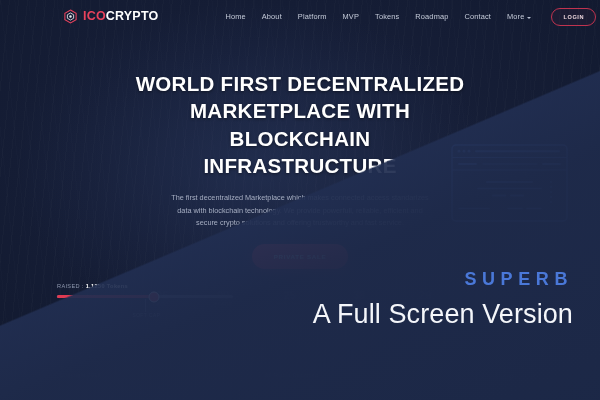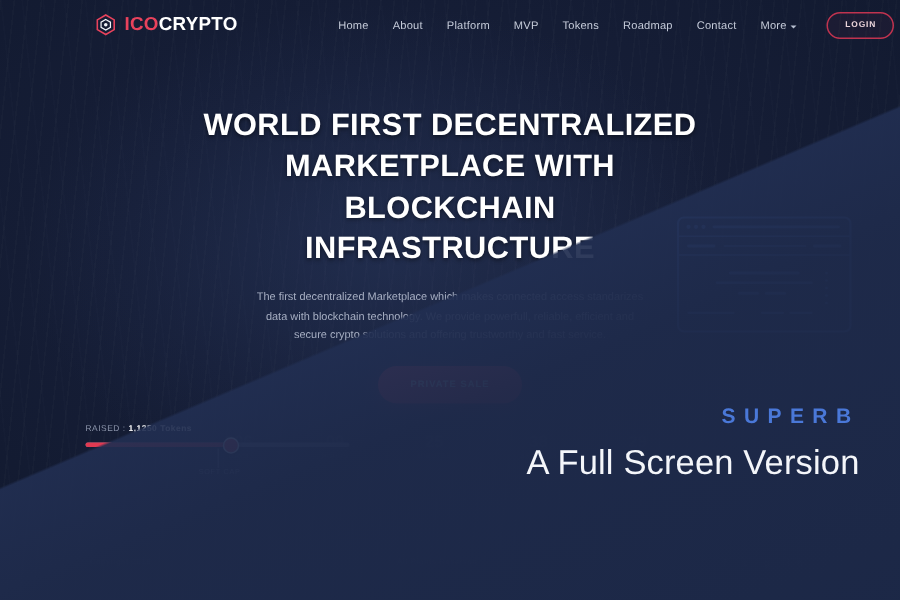--- a/index.html
+++ b/index.html
@@ -269,28 +269,28 @@
   
   #promo {
     position: absolute;
     right: 27px;
     top: 270px;
     z-index: 9;
     text-align: right;
   }
   #promo-kicker {
     color: #4a78d8;
-    font-size: 14px;
+    font-size: 18px;
     font-weight: bold;
     letter-spacing: 5.6px;
     line-height: 1;
   }
   #promo-l1, #promo-l2 {
     color: #f4f6fa;
-    font-size: 23px;
+    font-size: 27px;
     line-height: 1.32;
     letter-spacing: .1px;
     white-space: nowrap;
   }
   #promo-l1 { margin-top: 9px; }
 </style>
 </head>
 <body>
 
 <div id="stage">

